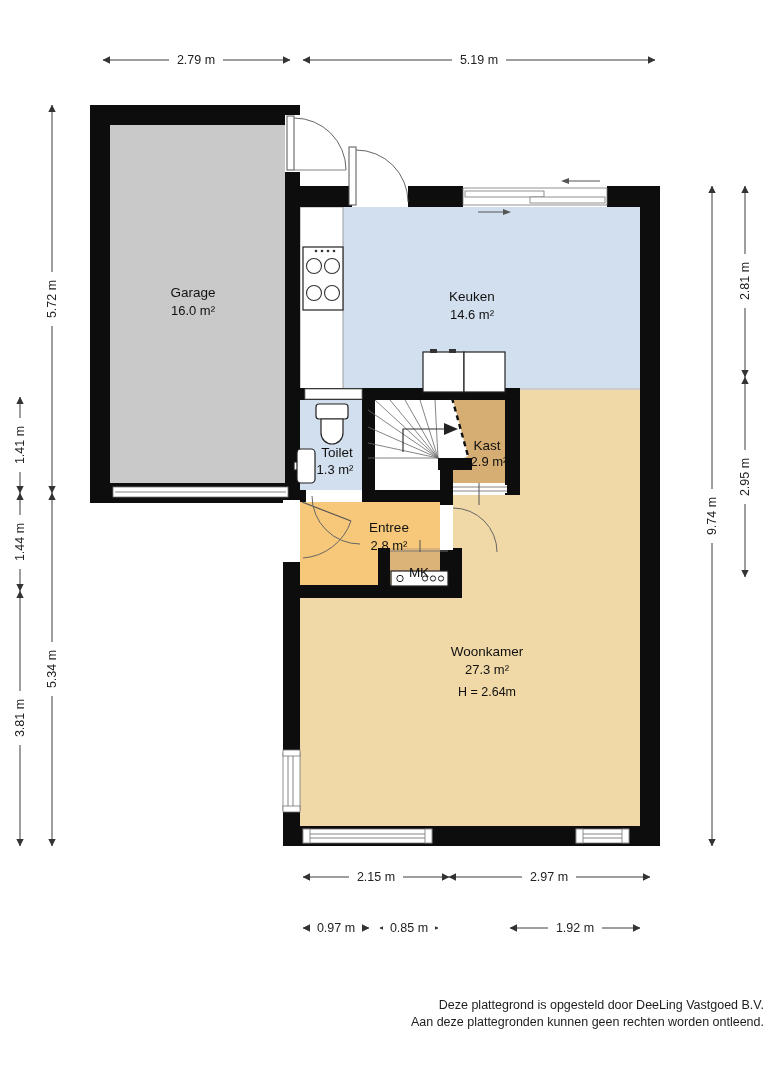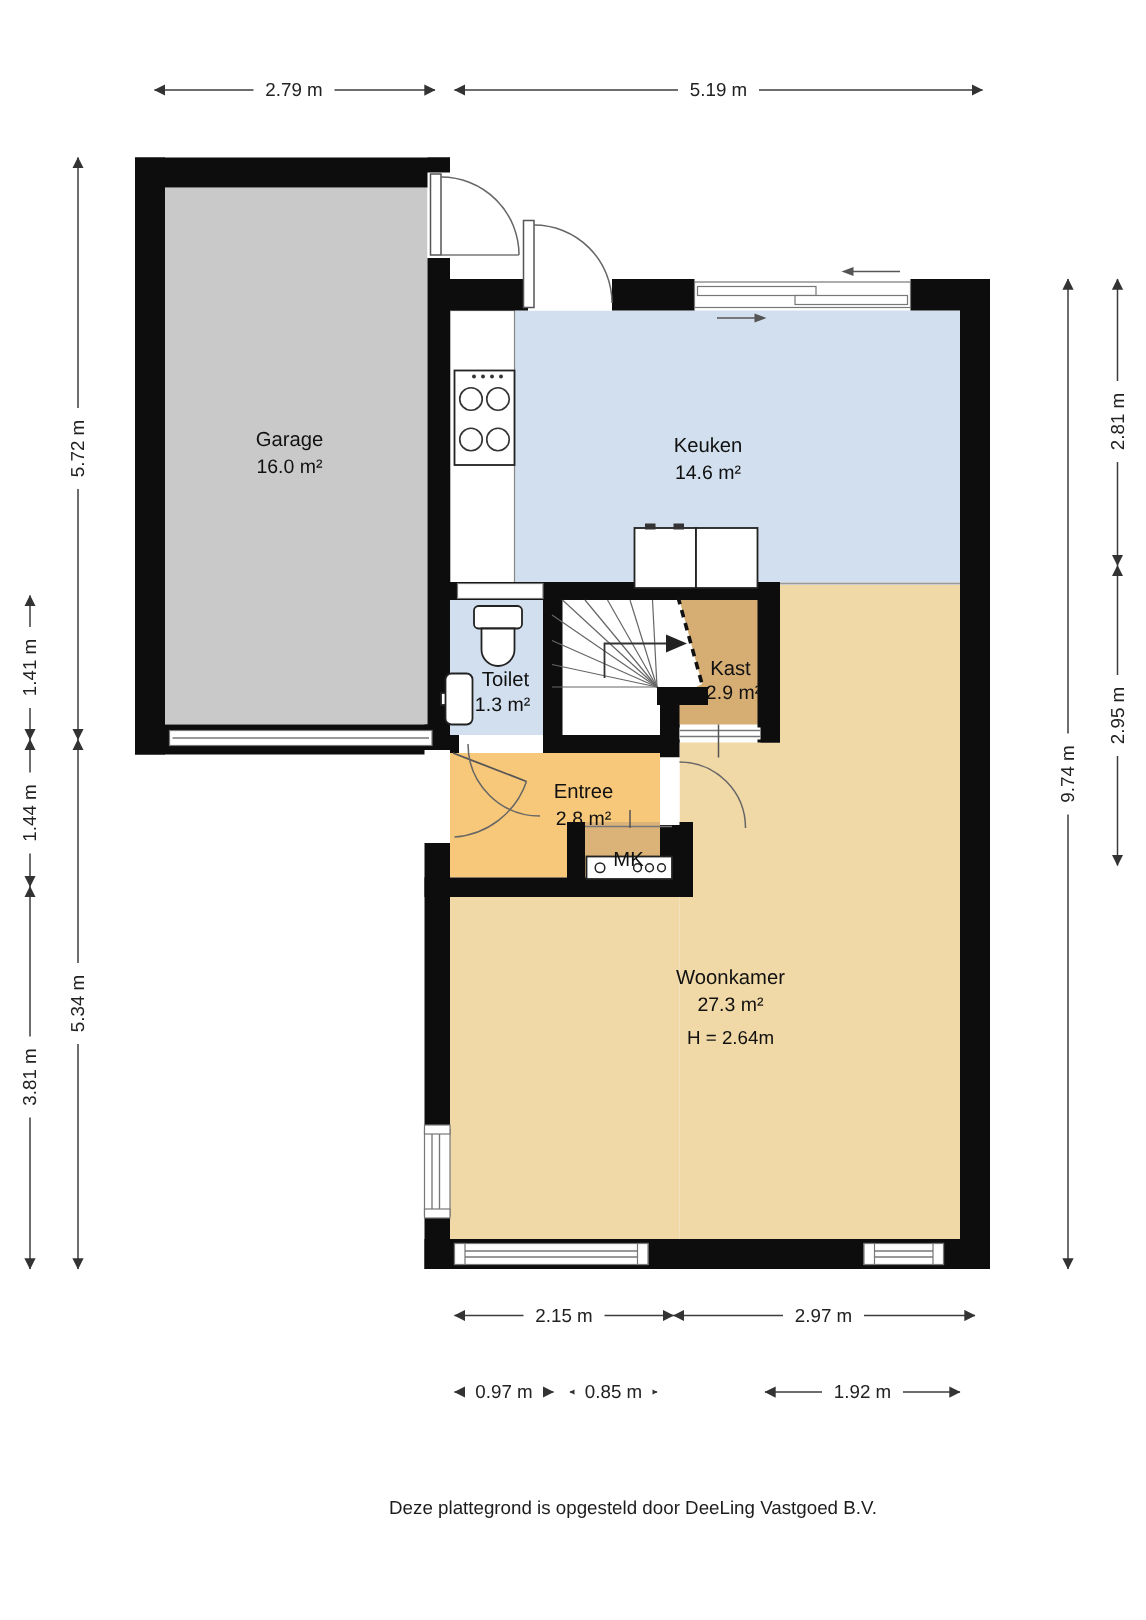--- a/index.html
+++ b/index.html
@@ -12,21 +12,21 @@
   .dimtext{font-size:12.5px;fill:#222;text-anchor:middle;}
   .roomname{font-size:13.5px;fill:#111;text-anchor:middle;}
   .roomarea{font-size:13px;fill:#111;text-anchor:middle;}
   .roomheight{font-size:12.5px;fill:#111;text-anchor:middle;}
   .mktext{font-size:13.5px;fill:#111;text-anchor:middle;}
   .swing{stroke:#666;stroke-width:1;fill:none;}
   .thinline{stroke:#777;stroke-width:0.9;}
   .fixture{fill:#fff;stroke:#222;stroke-width:1.2;}
   .tread{stroke:#666;stroke-width:0.8;}
   .winband{fill:#fff;stroke:#777;stroke-width:0.8;}
-  #footer{position:absolute;left:80px;right:0;top:997px;text-align:center;
+  #footer{position:absolute;left:80px;right:0;top:997px;text-align:right;
           font-size:12.5px;line-height:17px;color:#1c1c1c;}
 </style>
 </head>
 <body>
 
 <div id="canvas">
 <svg width="764" height="1080" viewBox="0 0 764 1080">
   <defs>
     <marker id="ah" viewBox="0 0 10 10" refX="9.5" refY="5" markerWidth="7.5" markerHeight="7.5" orient="auto-start-reverse">
       <path d="M0,0 L10,5 L0,10 z" fill="#333"></path>
@@ -329,14 +329,15 @@
     <g>
       <line class="dimline" x1="510" y1="928" x2="640" y2="928" marker-start="url(#ah)" marker-end="url(#ah)"></line>
       <rect class="dimbg" x="548" y="920" width="54" height="16"></rect>
       <text class="dimtext" x="575" y="932">1.92 m</text>
     </g>
   </g>
 </svg>
 
 <div id="footer">
   <div>Deze plattegrond is opgesteld door DeeLing Vastgoed B.V.</div>
+  <div>Aan deze plattegronden kunnen geen rechten worden ontleend.</div>
 </div>
 </div>
 
 </body></html>

